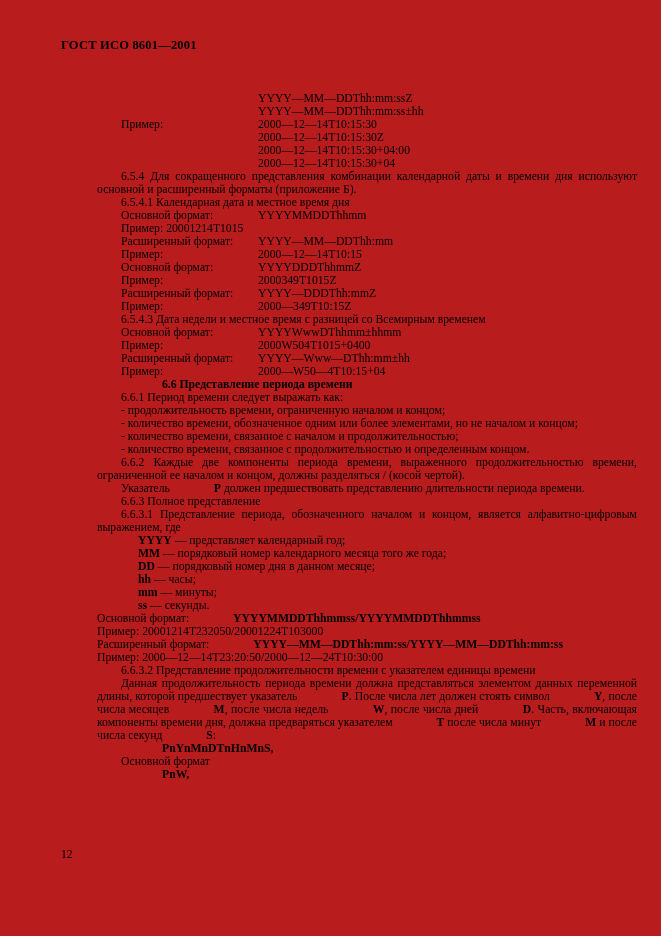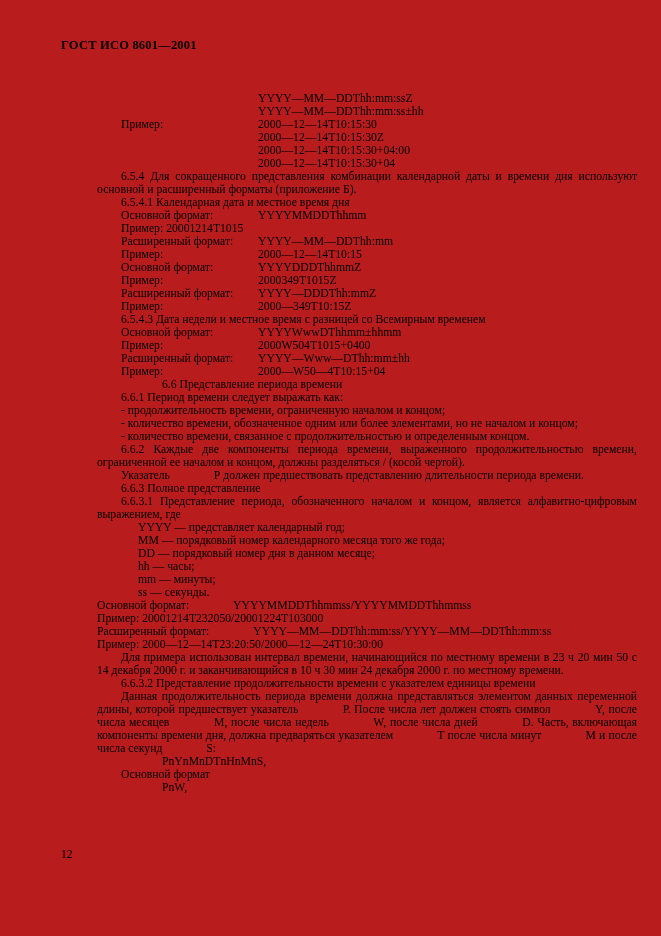--- a/index.html
+++ b/index.html
@@ -32,21 +32,21 @@
   }
   .para {
     text-align: justify;
     text-indent: 24px;
     min-height: 13px;
   }
   .para.no-indent { text-indent: 0; }
   .row { position: relative; min-height: 13px; }
   .row .label { padding-left: 24px; }
   .row .value { position: absolute; left: 161px; top: 0; white-space: nowrap; }
-  .b { font-weight: normal; padding-left: 41px; }
+  .b { font-weight: bold; padding-left: 41px; }
   .page-number {
     position: absolute;
     left: 61px;
     top: 848px;
   }
 </style>
 </head>
 <body>
 
 <div class="page">
@@ -80,36 +80,36 @@
       <div class="row"><span class="label"><span>Пример:</span></span><span class="value"><span>2000—349T10:15Z</span></span></div>
       <div class="para"><span>6.5.4.3  Дата недели и местное время с разницей со Всемирным временем</span></div>
       <div class="row"><span class="label"><span>Основной формат:</span></span><span class="value"><span>YYYYWwwDThhmm±hhmm</span></span></div>
       <div class="row"><span class="label"><span>Пример:</span></span><span class="value"><span>2000W504T1015+0400</span></span></div>
       <div class="row"><span class="label"><span>Расширенный формат:</span></span><span class="value"><span>YYYY—Www—DThh:mm±hh</span></span></div>
       <div class="row"><span class="label"><span>Пример:</span></span><span class="value"><span>2000—W50—4T10:15+04</span></span></div>
       <div class="para"><span class="b">6.6 Представление периода времени</span></div>
       <div class="para"><span>6.6.1  Период времени следует выражать как:</span></div>
       <div class="para"><span>- продолжительность времени, ограниченную началом и концом;</span></div>
       <div class="para"><span>- количество времени, обозначенное одним или более элементами, но не началом и концом;</span></div>
+      <div class="para"><span>- количество времени, связанное с началом и продолжительностью;</span></div>
       <div class="para"><span>- количество времени, связанное с продолжительностью и определенным концом.</span></div>
       <div class="para"><span>6.6.2  Каждые две компоненты периода времени, выраженного продолжительностью времени, ограниченной ее началом и концом, должны разделяться / (косой чертой).</span></div>
       <div class="para"><span>Указатель </span><span class="b">Р</span><span> должен предшествовать представлению длительности периода времени.</span></div>
       <div class="para"><span>6.6.3  Полное представление</span></div>
       <div class="para"><span>6.6.3.1  Представление периода, обозначенного началом и концом, является алфавитно-циф­ровым выражением, где</span></div>
       <div class="para no-indent"><span class="b">YYYY</span><span> — представляет календарный год;</span></div>
       <div class="para no-indent"><span class="b">MM</span><span> — порядковый номер календарного месяца того же года;</span></div>
       <div class="para no-indent"><span class="b">DD</span><span> — порядковый номер дня в данном месяце;</span></div>
       <div class="para no-indent"><span class="b">hh</span><span> — часы;</span></div>
       <div class="para no-indent"><span class="b">mm</span><span> — минуты;</span></div>
       <div class="para no-indent"><span class="b">ss</span><span> — секунды.</span></div>
       <div class="para no-indent"><span>Основной формат: </span><span class="b">YYYYMMDDThhmmss/YYYYMMDDThhmmss</span></div>
       <div class="para no-indent"><span>Пример: 20001214T232050/20001224T103000</span></div>
       <div class="para no-indent"><span>Расширенный формат: </span><span class="b">YYYY—MM—DDThh:mm:ss/YYYY—MM—DDThh:mm:ss</span></div>
       <div class="para no-indent"><span>Пример: 2000—12—14T23:20:50/2000—12—24T10:30:00</span></div>
-      <div class="para"><span>Для примера использован интервал времени, начинающийся по местному времени в 23 ч 20 мин 50 с 14 декабря 2000 г. и заканчивающийся в 10 ч 30 мин 24 декабря 2000 г. по местному времени.</span></div>
       <div class="para"><span>6.6.3.2  Представление продолжительности времени с указателем единицы времени</span></div>
       <div class="para"><span>Данная продолжительность периода времени должна представляться элементом данных пере­менной длины, которой предшествует указатель </span><span class="b">Р</span><span>. После числа лет должен стоять символ </span><span class="b">Y</span><span>, после числа месяцев </span><span class="b">М</span><span>, после числа недель </span><span class="b">W</span><span>, после числа дней </span><span class="b">D</span><span>. Часть, включающая компоненты времени дня, должна предваряться указателем </span><span class="b">Т</span><span> после числа минут </span><span class="b">М</span><span> и после числа секунд </span><span class="b">S</span><span>:</span></div>
       <div class="para"><span class="b">PnYnMnDTnHnMnS,</span></div>
       <div class="para"><span>Основной формат</span></div>
       <div class="para"><span class="b">PnW,</span></div>
     </div>
   <div class="page-number">12</div>
 </div>
 
 </body></html>

